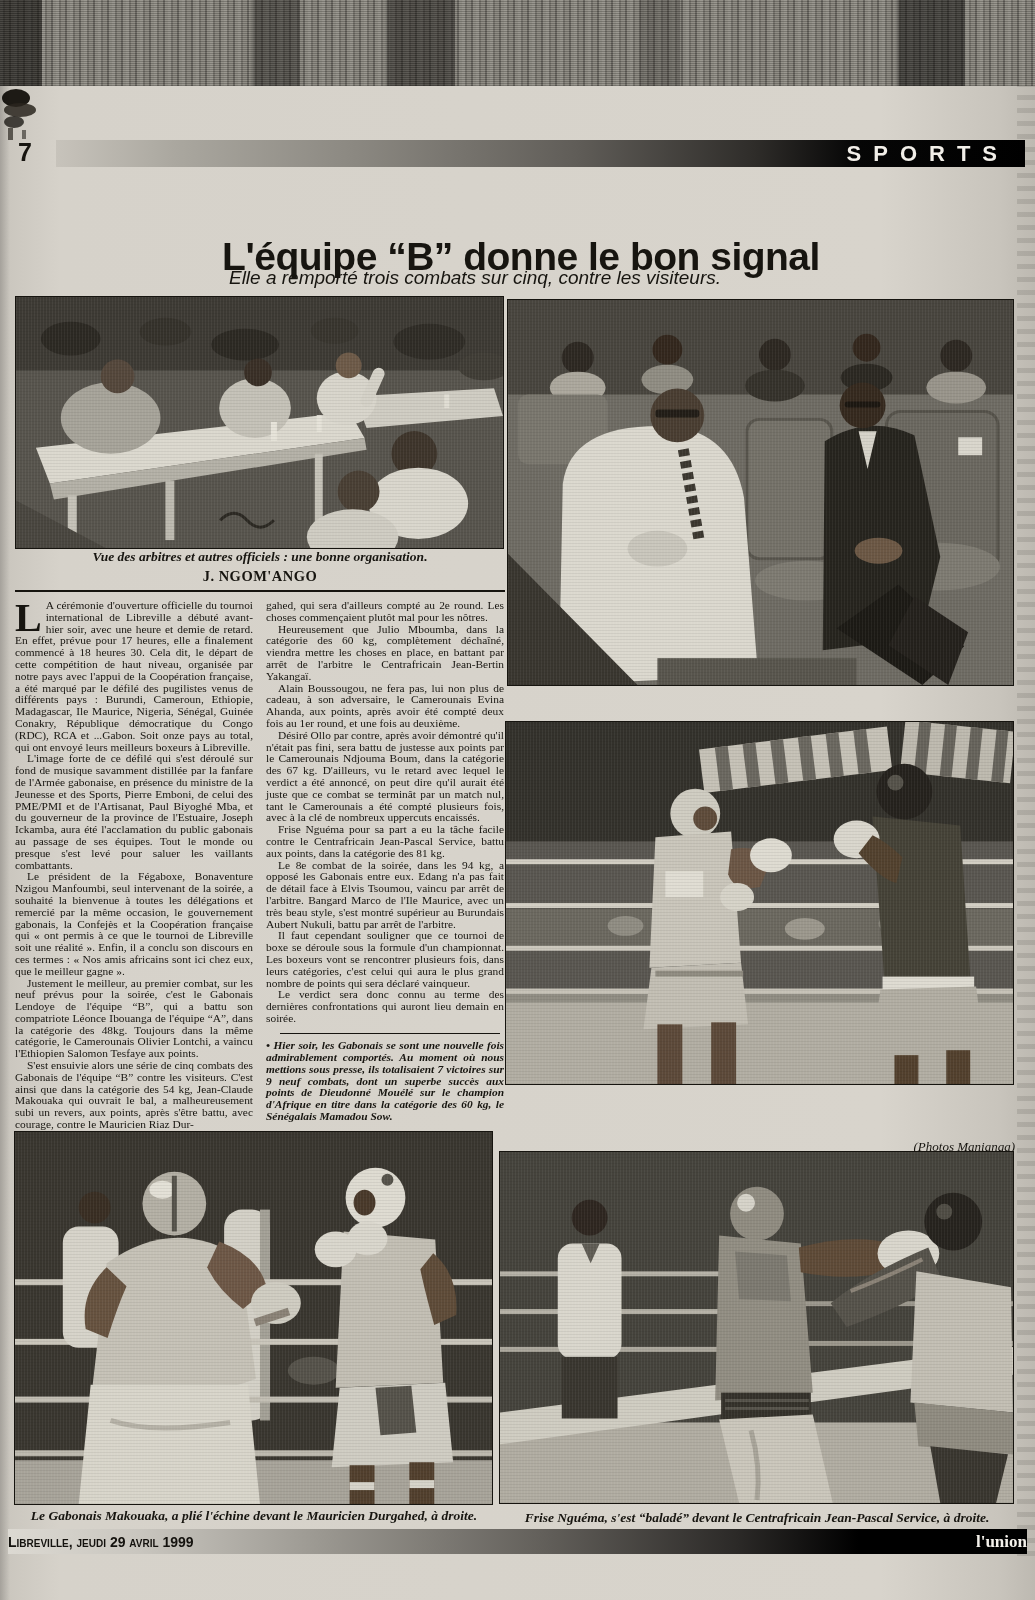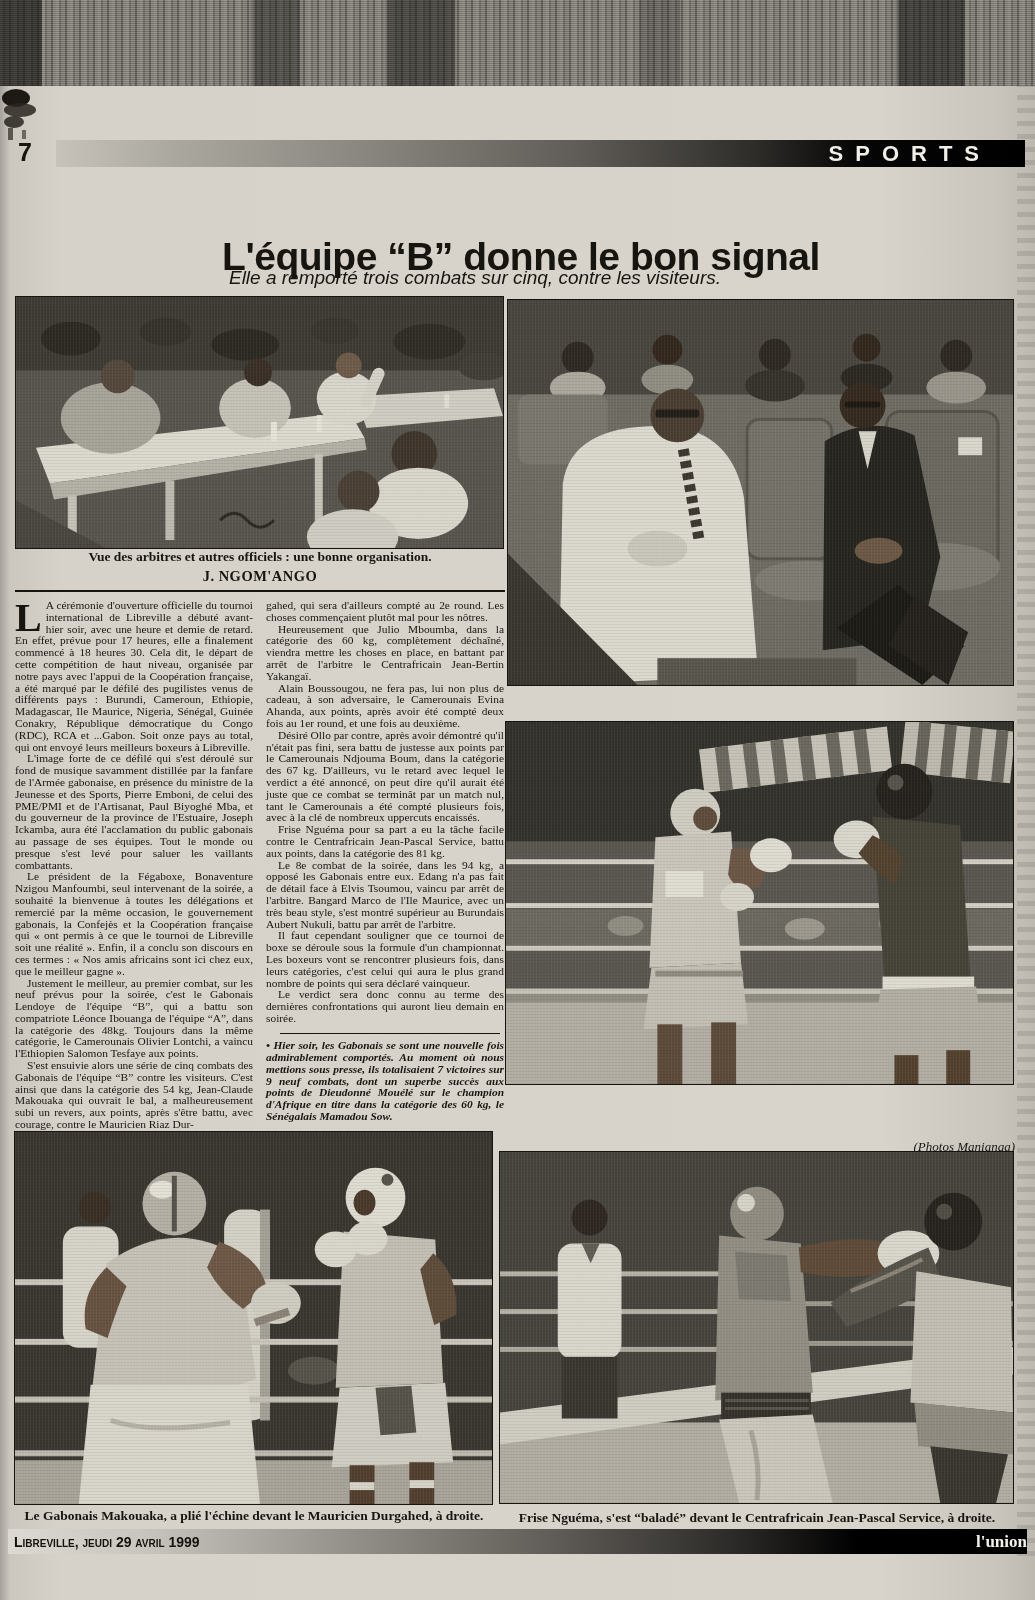--- a/index.html
+++ b/index.html
@@ -14,52 +14,52 @@
       repeating-linear-gradient(90deg,#96938b 0 3px,#74716a 3px 5px,#8b8880 5px 9px,#67645e 9px 11px,#8f8c84 11px 14px);}
   .ink-blob{position:absolute;left:0;top:86px;}
   .edge-ghost{position:absolute;right:0;top:86px;width:18px;height:1470px;opacity:.45;
     background:repeating-linear-gradient(0deg, rgba(70,68,62,.35) 0 5px, rgba(0,0,0,0) 5px 13px);}
   .fold-shadow{position:absolute;left:0;top:86px;width:10px;height:1514px;background:linear-gradient(90deg,rgba(0,0,0,.18),rgba(0,0,0,0));}
 
   .pageno{position:absolute;left:18px;top:138px;font-family:"Liberation Sans",sans-serif;font-weight:bold;font-size:25px;}
   .header-bar{position:absolute;left:56px;top:140px;width:969px;height:27px;
     background:linear-gradient(90deg,#c7c3bb 0,#aaa79f 120px,#8b8881 300px,#605d58 520px,#2e2c29 700px,#060606 800px,#000 969px);
     display:flex;align-items:center;justify-content:flex-end;}
-  .header-bar .sports{color:#f2efe9;font-family:"Liberation Sans",sans-serif;font-weight:bold;font-size:22px;letter-spacing:12px;padding-right:34px;}
+  .header-bar .sports{color:#f2efe9;font-family:"Liberation Sans",sans-serif;font-weight:bold;font-size:22px;letter-spacing:12px;padding-right:16px;}
 
   .kicker-wrap{position:absolute;left:185px;top:190px;width:660px;text-align:center;}
   .kicker{font-family:"Liberation Sans",sans-serif;font-weight:bold;font-size:16.5px;font-variant:small-caps;letter-spacing:.4px;}
   .kicker-rule{margin-top:3px;height:5px;background:#8d8a83;}
   .headline{position:absolute;left:0;top:219px;width:1010px;text-align:center;
     font-family:"Liberation Sans",sans-serif;font-weight:bold;font-size:39px;letter-spacing:-.5px;}
   .subhead{position:absolute;left:0;top:267px;width:950px;text-align:center;
     font-family:"Liberation Sans",sans-serif;font-style:italic;font-size:19px;font-weight:500;}
 
   .photo{position:absolute;border:1.5px solid #16140f;background:#8a877e;box-sizing:border-box;}
   .photo svg{display:block;width:100%;height:100%;}
   .grain{position:absolute;left:0;top:0;right:0;bottom:0;pointer-events:none;
     background:repeating-linear-gradient(0deg, rgba(0,0,0,.06) 0 1px, rgba(0,0,0,0) 1px 3px),
                repeating-linear-gradient(90deg, rgba(255,255,255,.05) 0 1px, rgba(0,0,0,0) 1px 3px);}
-  .caption{position:absolute;text-align:center;font-weight:bold;font-size:13.5px;line-height:16px;}
+  .caption{position:absolute;text-align:center;font-weight:bold;font-style:italic;font-size:13.5px;line-height:16px;}
   .credit{position:absolute;text-align:right;font-style:italic;font-size:13px;margin-top:32px;}
 
   .byline{position:absolute;left:15px;top:568px;width:490px;text-align:center;font-weight:bold;font-size:14.5px;letter-spacing:.5px;}
   .byline-rule{position:absolute;left:15px;top:590px;width:490px;height:2px;background:#16140f;}
 
   .col{position:absolute;top:600px;width:238px;text-align:justify;font-size:11.4px;line-height:11.8px;}
   .col p{margin:0;padding:0;text-indent:12px;}
   .col p.noindent{text-indent:0;}
   .dropcap{float:left;font-size:40px;line-height:32px;font-weight:bold;padding:2px 4px 0 0;font-family:"Liberation Serif",serif;}
   .flash-rule{margin:8px 0 6px 14px;width:220px;height:1.5px;background:#16140f;}
   .flash{font-weight:bold;font-style:italic;}
 
   .footer-bar{position:absolute;left:8px;top:1529px;width:1019px;height:25px;
     background:linear-gradient(90deg,#dcd9d2 0,#c9c6bf 130px,#99968f 320px,#615e59 540px,#2b2927 730px,#000 850px,#000 1019px);
     display:flex;align-items:center;justify-content:space-between;}
-  .footer-date{font-family:"Liberation Sans",sans-serif;font-weight:bold;font-size:14px;font-variant:small-caps;padding-left:6px;color:#14120e;}
+  .footer-date{font-family:"Liberation Sans",sans-serif;font-weight:bold;font-size:14px;font-variant:small-caps;padding-left:0;color:#14120e;}
   .footer-brand{font-family:"Liberation Serif",serif;font-weight:bold;font-size:17px;color:#f4f1eb;}
 </style>
 </head>
 <body>
 
 <div class="sheet">
 
   <div class="scan-strip"></div>
   <div class="ink-blob">
     <svg width="44" height="56" viewBox="0 0 44 56">

